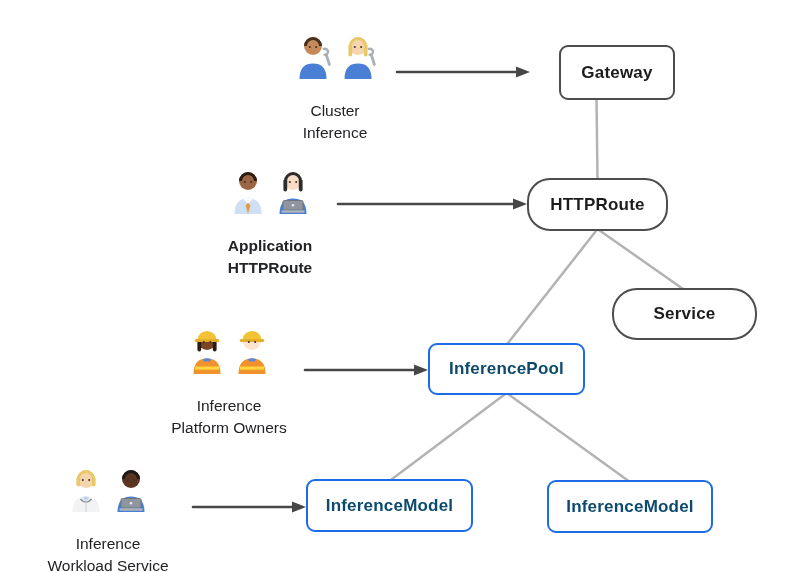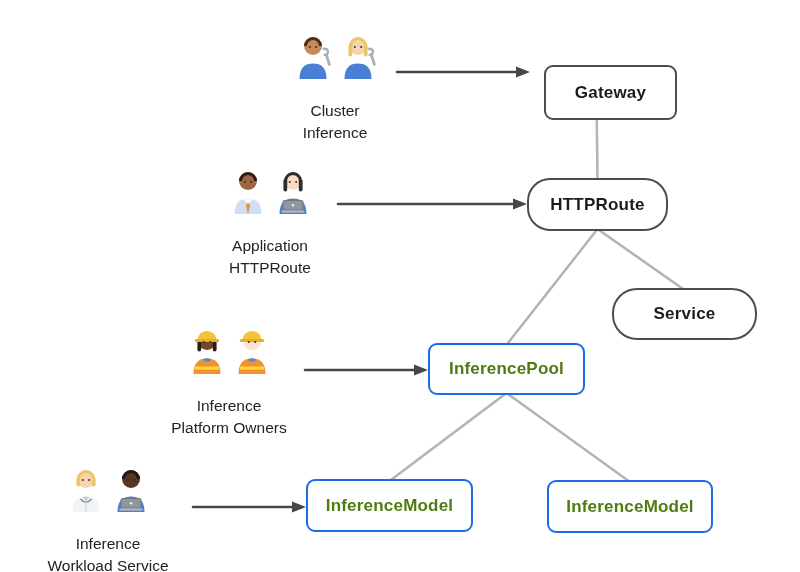--- a/index.html
+++ b/index.html
@@ -7,21 +7,21 @@
     position:relative;width:800px;height:572px;background:#ffffff;overflow:hidden;
     font-family:"Liberation Sans","DejaVu Sans",sans-serif;
   }
   #edges{position:absolute;left:0;top:0;width:800px;height:572px;}
   .node{
     position:absolute;display:flex;align-items:center;justify-content:center;
     background:#ffffff;border-radius:9px;box-sizing:border-box;
     font-weight:bold;font-size:17px;letter-spacing:.2px;
   }
   .node.dark{border:2.5px solid #4d4d4d;color:#1c1c1c;}
-  .node.blue{border:2.5px solid #1c6ce8;color:#4d7c0f;}
+  .node.blue{border:2.5px solid #1c6ce8;color:#0c4a6e;}
   .actor{position:absolute;display:flex;flex-direction:column;align-items:center;}
   .actor .icons{display:flex;gap:5px;align-items:flex-end;}
   .actor .label{
     margin-top:17px;text-align:center;font-size:15.5px;line-height:22px;color:#222326;
   }
 </style>
 </head>
 <body>
 
 <div id="canvas">
@@ -35,21 +35,21 @@
       <line x1="397" y1="72" x2="517" y2="72" stroke="#474747" stroke-width="2.6" stroke-linecap="round"></line>
       <polygon points="530,72 516,66.4 516,77.6" fill="#474747"></polygon>
       <line x1="338" y1="204" x2="514" y2="204" stroke="#474747" stroke-width="2.6" stroke-linecap="round"></line>
       <polygon points="527,204 513,198.4 513,209.6" fill="#474747"></polygon>
       <line x1="305" y1="370" x2="415" y2="370" stroke="#474747" stroke-width="2.6" stroke-linecap="round"></line>
       <polygon points="428,370 414,364.4 414,375.6" fill="#474747"></polygon>
       <line x1="193" y1="507" x2="293" y2="507" stroke="#474747" stroke-width="2.6" stroke-linecap="round"></line>
       <polygon points="306,507 292,501.4 292,512.6" fill="#474747"></polygon>
     </svg>
 
-  <div class="node dark" id="n-gateway" style="left: 544px; top: 45px; width: 133px; height: 55px; margin-top: 20px;">
+  <div class="node dark" id="n-gateway" style="left: 559px; top: 45px; width: 116px; height: 55px;">
     <span>Gateway</span>
   </div>
   <div class="node dark" id="n-httproute" style="left: 527px; top: 178px; width: 141px; height: 53px; border-radius: 23px;">
     <span>HTTPRoute</span>
   </div>
   <div class="node dark" id="n-service" style="left: 612px; top: 288px; width: 145px; height: 52px; border-radius: 25px;">
     <span>Service</span>
   </div>
   <div class="node blue" id="n-inferencepool" style="left: 428px; top: 343px; width: 157px; height: 52px;">
     <span>InferencePool</span>
@@ -82,21 +82,21 @@
             <path d="M6.5,46 C6.5,34.5 12,30.5 20,30.5 C28,30.5 33.5,34.5 33.5,46 Z" fill="#4a7fd6"></path>
             <line x1="33.2" y1="21.5" x2="36.4" y2="31.5" stroke="#a9b0b8" stroke-width="2.8" stroke-linecap="round"></line>
         <circle cx="32" cy="18.8" r="3" fill="none" stroke="#a9b0b8" stroke-width="2.4" stroke-dasharray="12.5 6.4" transform="rotate(-130 32 18.8)"></circle>
           </svg></span>
       </div>
     <div class="label">
       <div>Cluster</div>
       <div>Inference</div>
     </div>
   </div>
-  <div class="actor" id="a-1" style="left: 180px; top: 168px; width: 180px;">
+  <div class="actor" id="a-1" style="left: 180px; top: 168px; width: 180px; font-weight: bold;">
     <div class="icons">
         <span><svg width="40" height="46" viewBox="0 0 40 46">
             <circle cx="20" cy="13" r="9" fill="#9c6644"></circle>
             <path d="M11,13 A9,9 0 0 1 29,13 L26,13 A6,6 0 0 0 14,13 Z" fill="#2b1d14"></path>
             <circle cx="16.8" cy="13.9" r="1" fill="#3a2e28"></circle>
             <circle cx="23.2" cy="13.9" r="1" fill="#3a2e28"></circle>
             <path d="M6.5,46 C6.5,34.5 12,30.5 20,30.5 C28,30.5 33.5,34.5 33.5,46 Z" fill="#cfe0f4"></path>
             <path d="M15.5,31.2 L20,36 L24.5,31.2 Q20,29.6 15.5,31.2 Z" fill="#ffffff"></path>
         <path d="M20,34.6 l2.3,3.1 l-2.3,8 l-2.3,-8 z" fill="#e8963c"></path>
           </svg></span>

